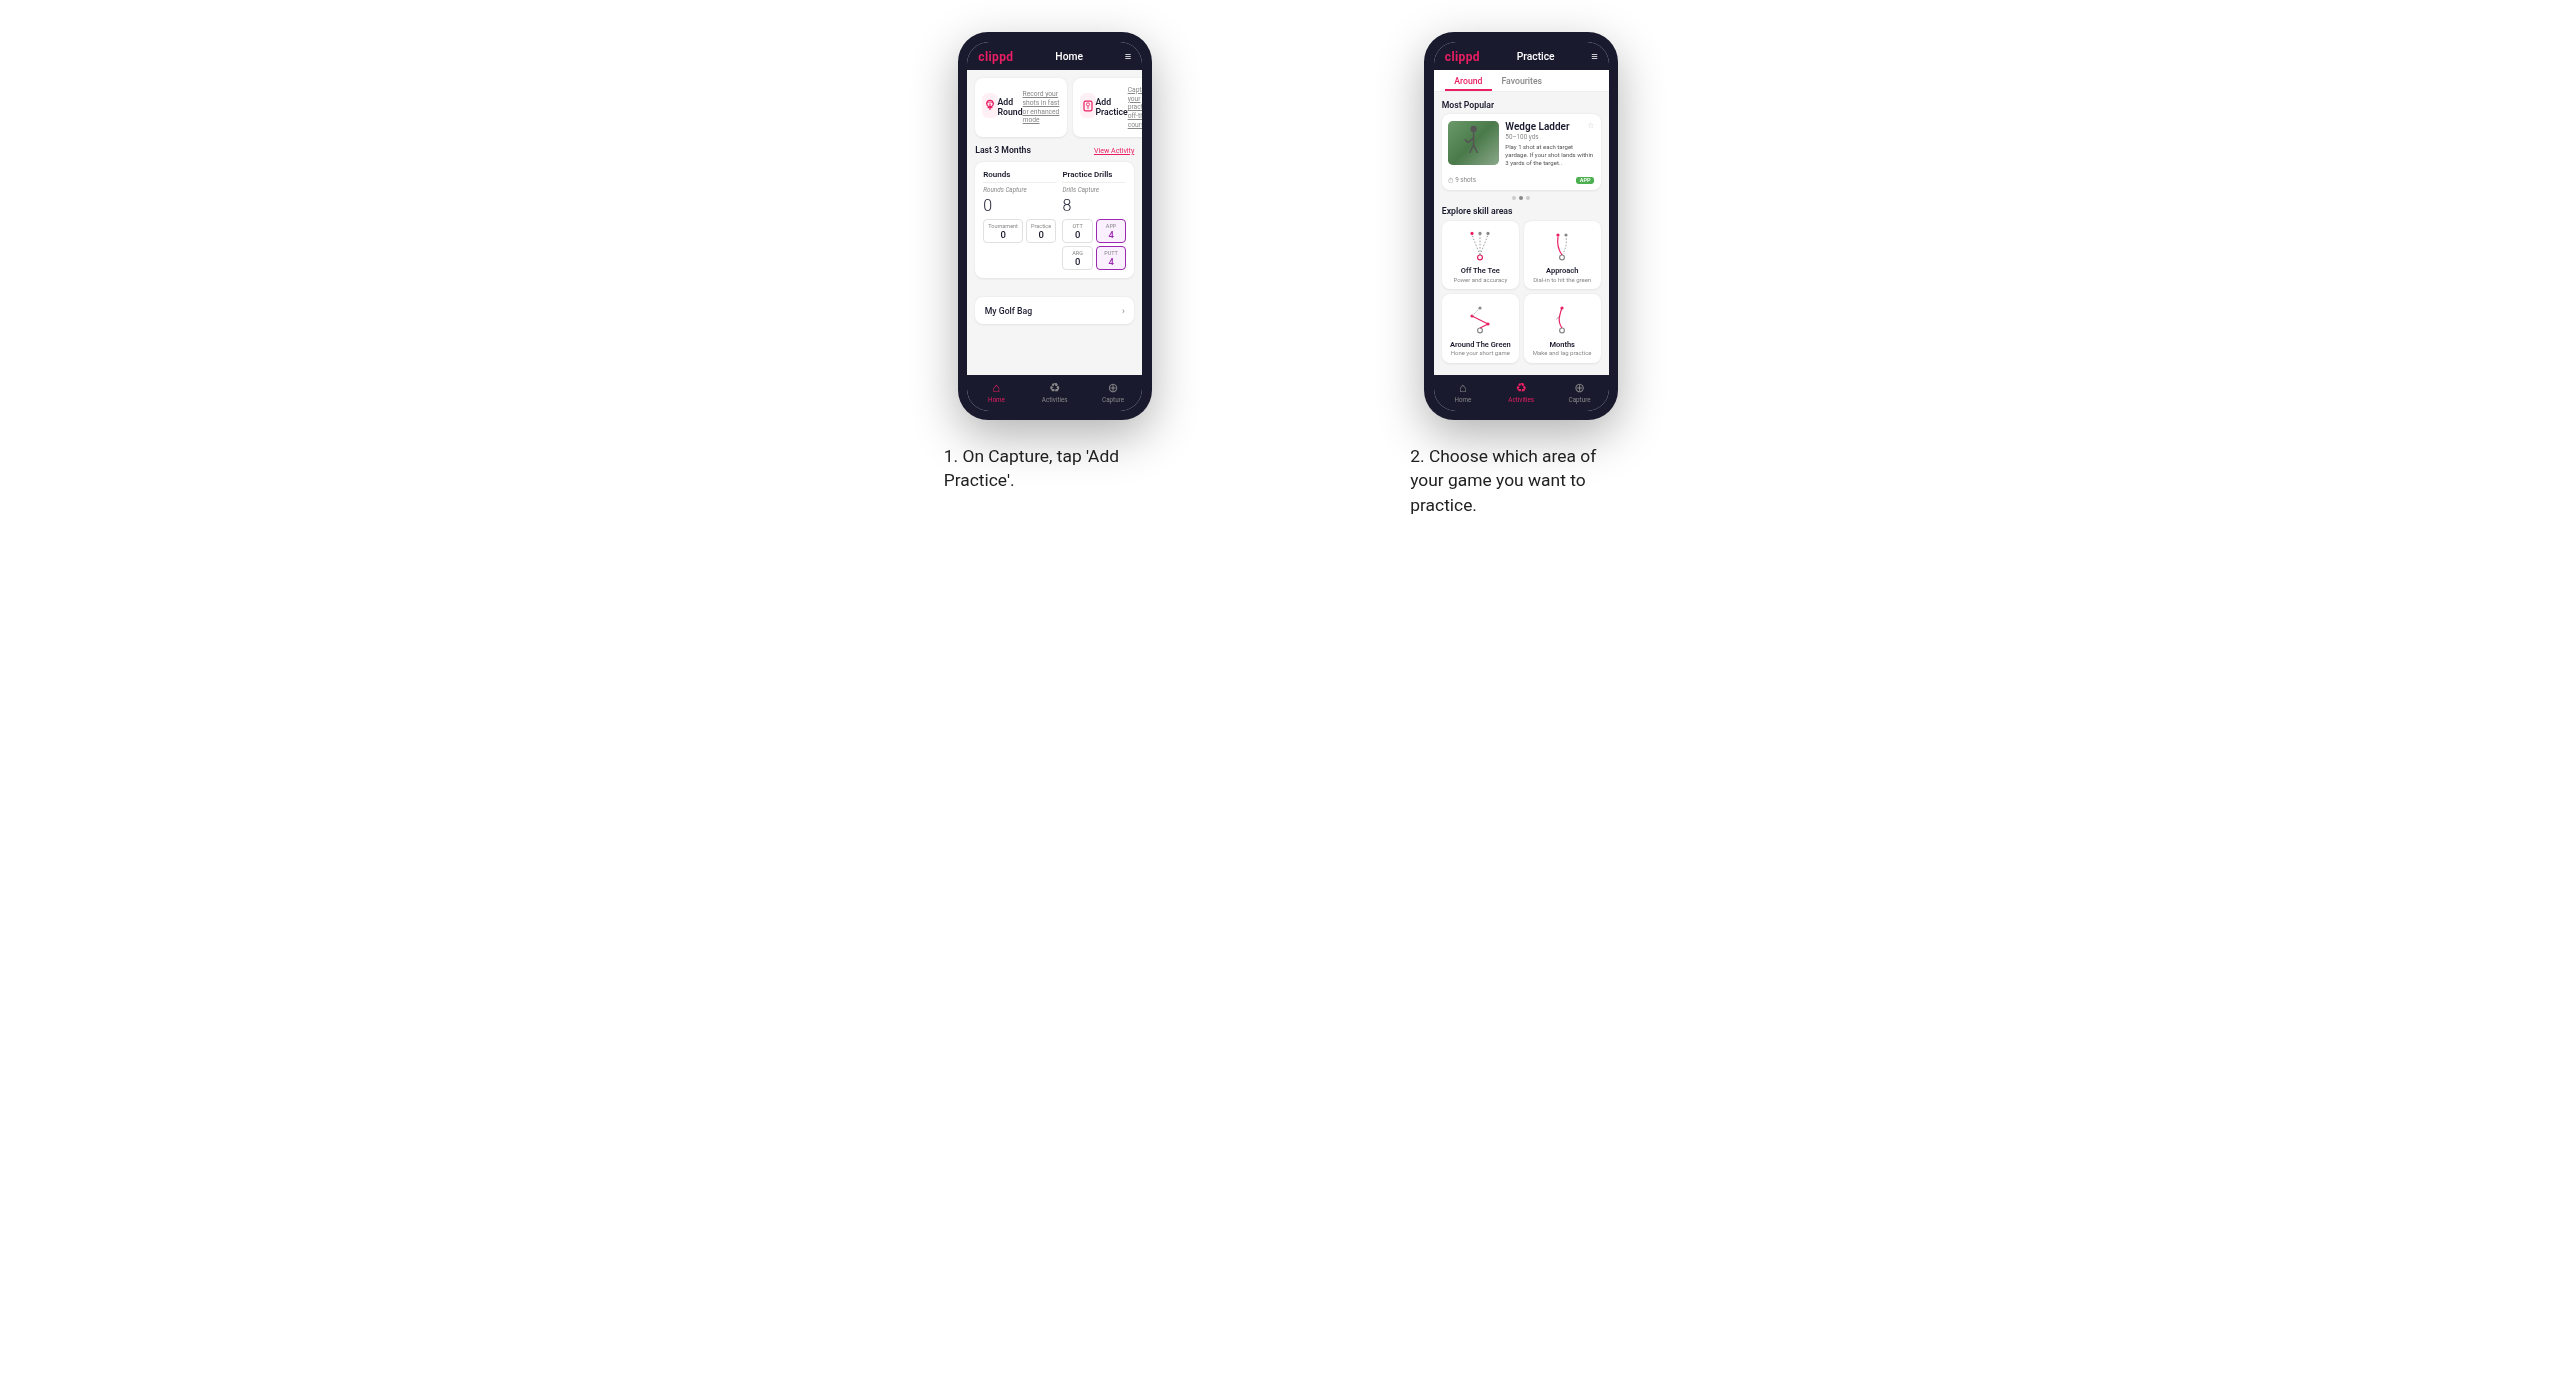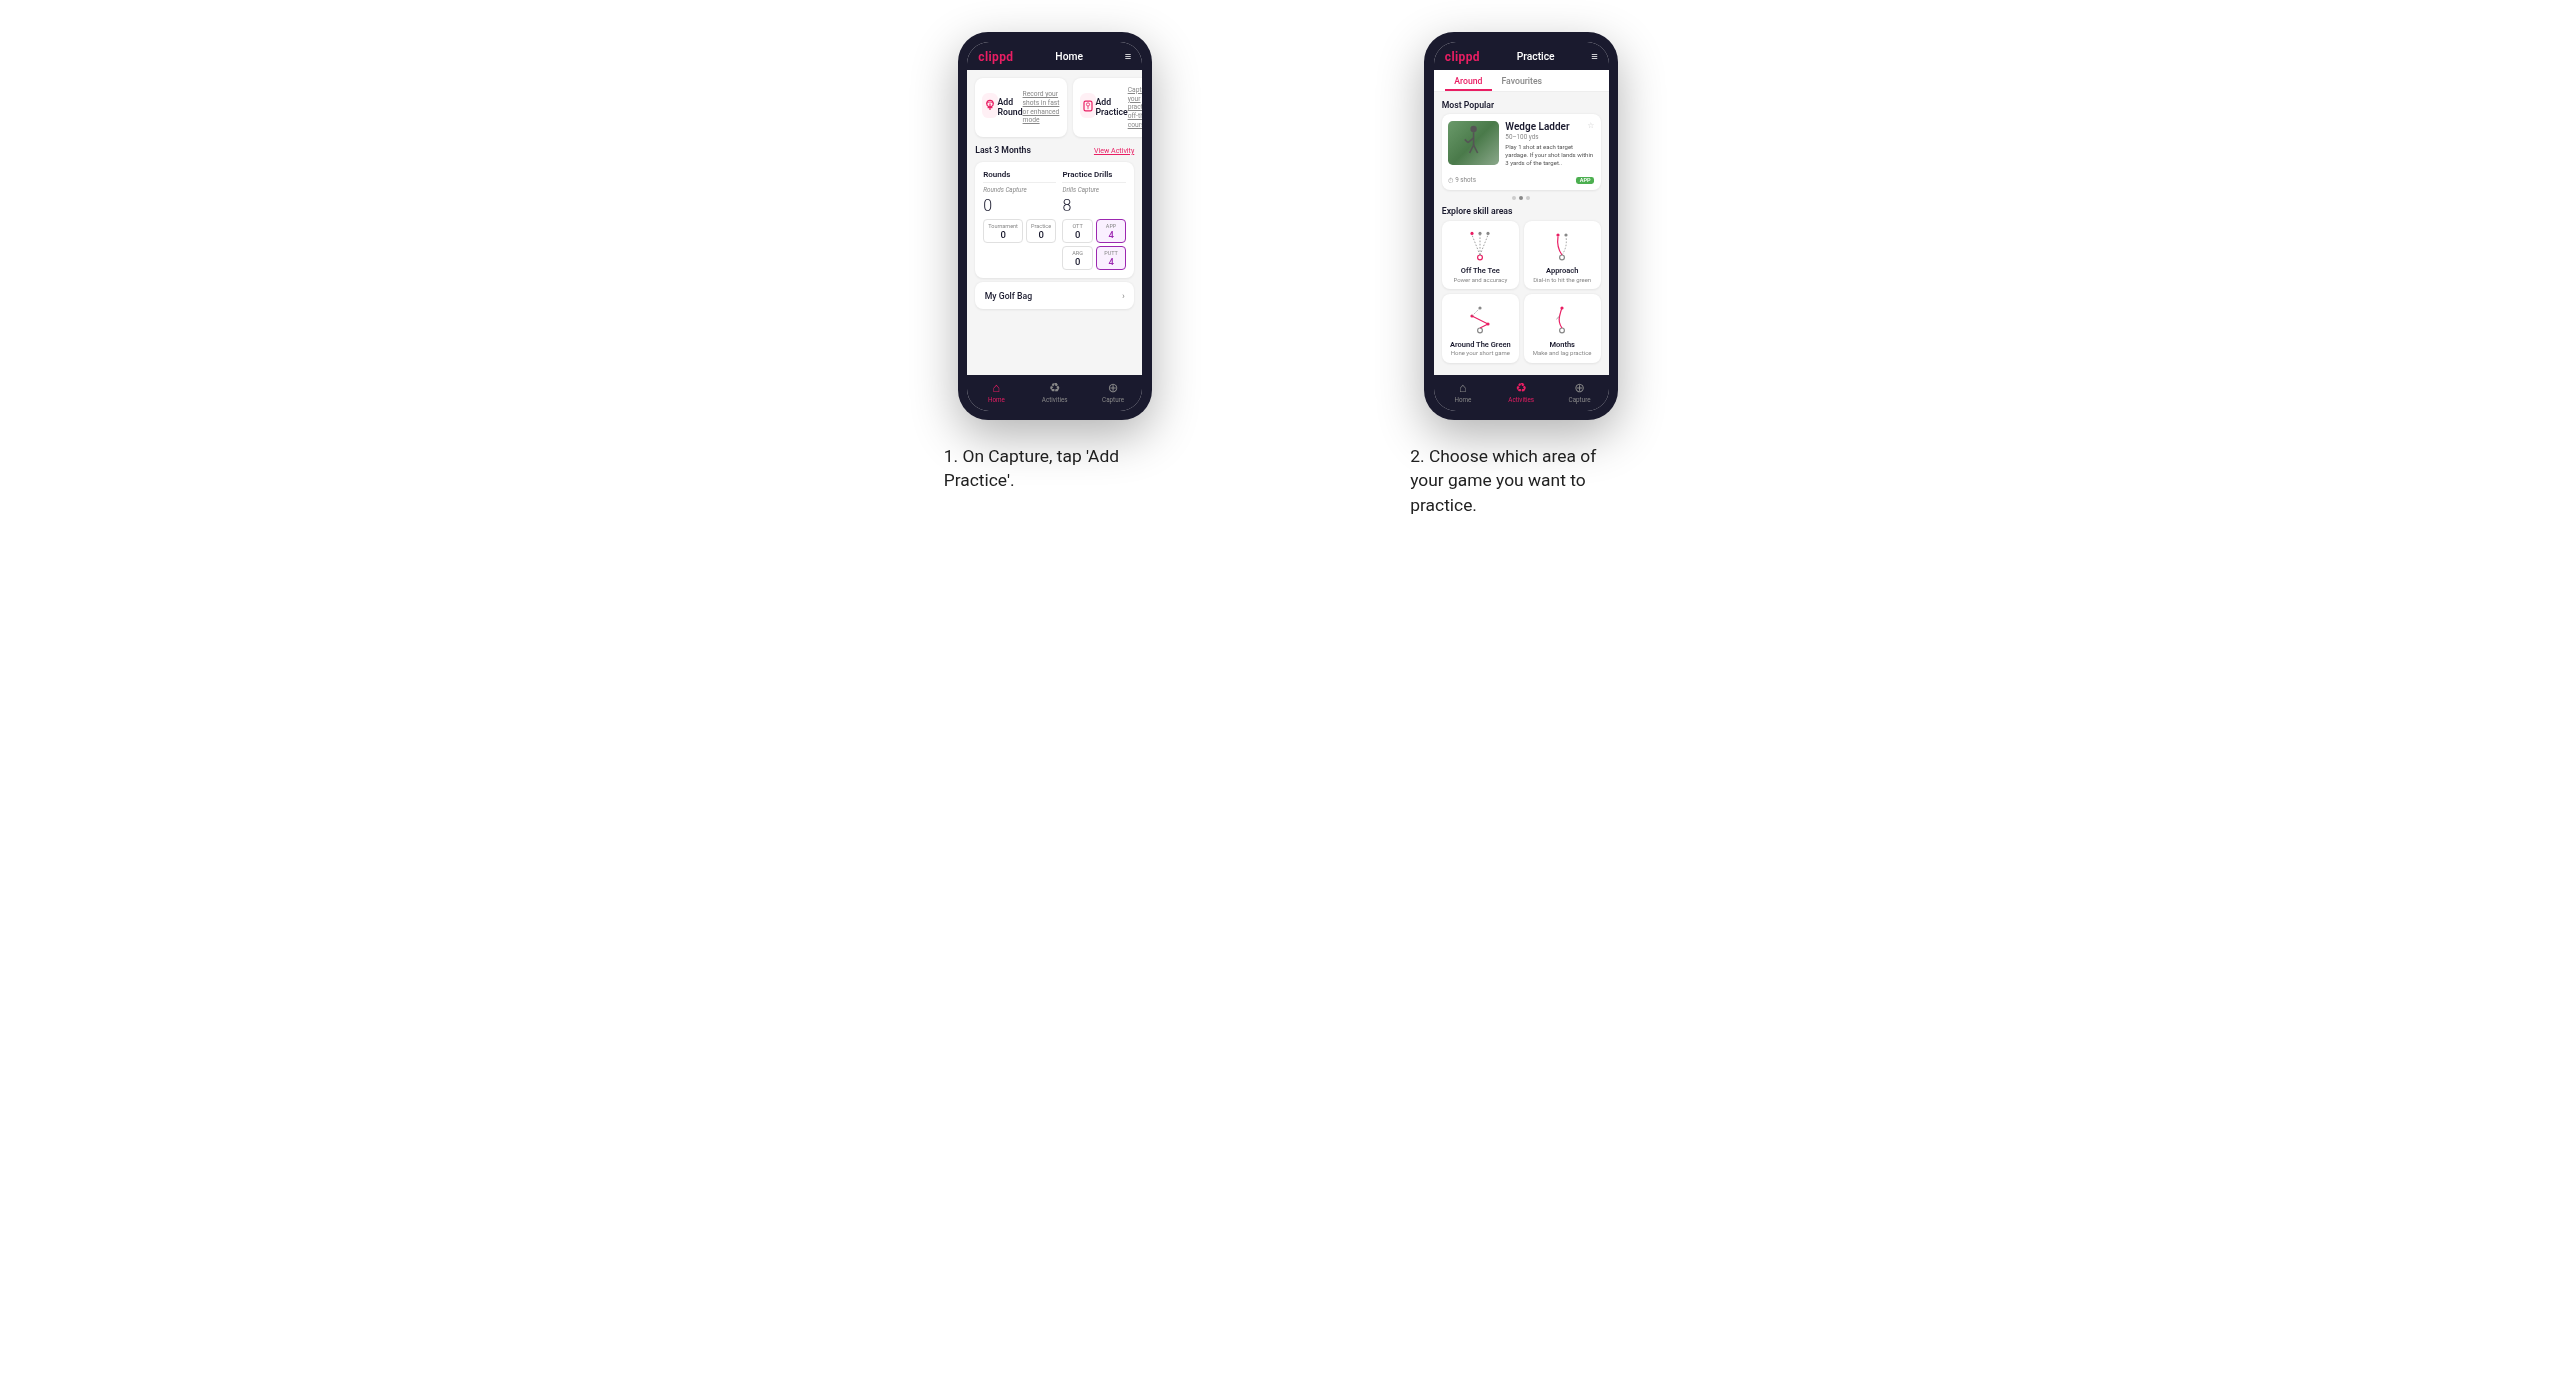--- a/index.html
+++ b/index.html
@@ -146,21 +146,21 @@
       font-size: 7.1px;
       color: #e91e63;
       text-decoration: underline;
     }
 
     
     .stats-card {
       background: #ffffff;
       border-radius: 8px;
       padding: 8px;
-      margin-bottom: 4px;
+      margin-bottom: 19px;
       box-shadow: 0 0.8px 2.4px rgba(0,0,0,0.08);
     }
     .stats-row {
       display: flex;
       gap: 6.3px;
     }
     .stats-col {
       flex: 1;
     }
     .stats-col-title {

